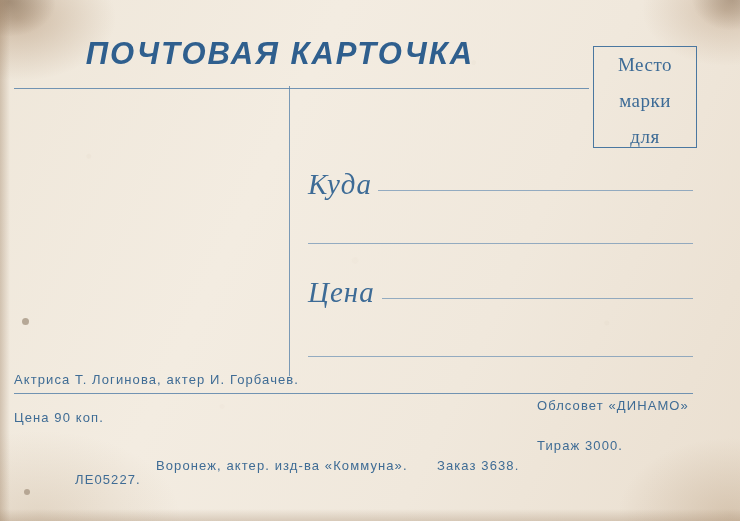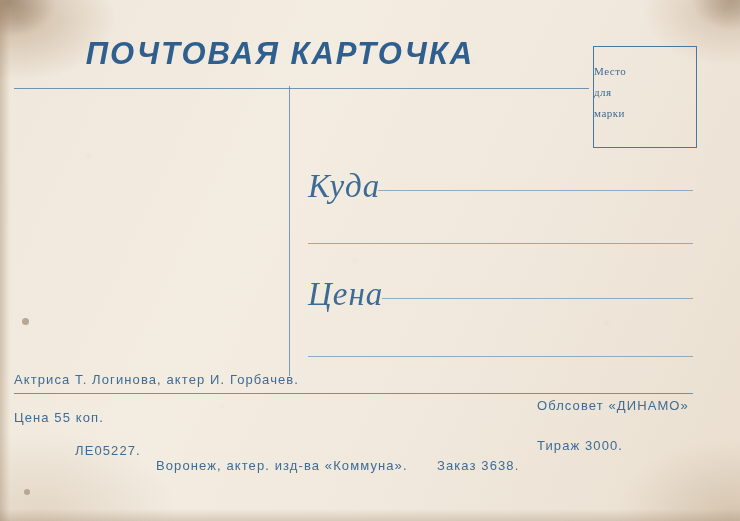--- a/index.html
+++ b/index.html
@@ -52,24 +52,23 @@
 
   
   #stamp-box {
     position: absolute;
     left: 593px;
     top: 46px;
     width: 104px;
     height: 102px;
     border: 1px solid #4a77a0;
     color: #3d6b96;
-    font-size: 11px;
-    text-align: left;
+    font-size: 19px;
+    text-align: center;
     line-height: 1.9;
-    padding-top: 14px;
     box-sizing: border-box;
   }
   #stamp-box div { letter-spacing: 0.5px; }
 
   
   .rule {
     position: absolute;
     height: 0;
     border-top: 1px solid #5b84aa;
     opacity: 0.85;
@@ -84,21 +83,21 @@
     width: 0;
     height: 290px;
     border-left: 1px solid #5b84aa;
     opacity: 0.8;
   }
 
   .script {
     position: absolute;
     font-family: "Liberation Serif", serif;
     font-style: italic;
-    font-size: 33px;
+    font-size: 29px;
     color: #3d6b96;
     letter-spacing: 1px;
     text-align: center;
   }
 
   .smalltext {
     position: absolute;
     font-family: Liberation Sans, sans-serif;
     font-size: 13px;
     color: #3f6c95;
@@ -143,43 +142,43 @@
 <body>
 
 <div id="card">
 
   <div id="grain"></div>
 
   <div id="title" class="ink">ПОЧТОВАЯ КАРТОЧКА</div>
 
   <div id="stamp-box">
     <div>Место</div>
+    <div>марки</div>
     <div>для</div>
-    <div>марки</div>
   </div>
 
   <div class="rule" style="left:14px; top:88px; width:575px;"></div>
 
   <div id="divider"></div>
 
   <div class="script" style="left:308px; top:168px;">Куда</div>
   <div class="rule thin" style="left:378px; top:190px; width:315px;"></div>
   <div class="rule thin" style="left:308px; top:243px; width:385px;"></div>
 
   <div class="script" style="left:308px; top:276px;">Цена</div>
   <div class="rule thin" style="left:382px; top:298px; width:311px;"></div>
   <div class="rule thin" style="left:308px; top:356px; width:385px;"></div>
 
   <div class="smalltext sp" style="left:14px; top:372px;">Актриса Т. Логинова, актер И. Горбачев.</div>
   <div class="rule" style="left:14px; top:393px; width:679px;"></div>
 
-  <div class="smalltext sp" style="left:14px; top:410px;">Цена 55 коп.</div>
+  <div class="smalltext sp" style="left:14px; top:410px;">Цена 90 коп.</div>
   <div class="smalltext sp" style="left:537px; top:398px;">Облсовет «ДИНАМО»</div>
 
-  <div class="smalltext sp" style="left:75px; top:443px;">ЛЕ05227.</div>
+  <div class="smalltext sp" style="left:75px; top:472px;">ЛЕ05227.</div>
   <div class="smalltext sp" style="left:156px; top:458px;">Воронеж, актер. изд-ва «Коммуна».</div>
   <div class="smalltext sp" style="left:437px; top:458px;">Заказ 3638.</div>
   <div class="smalltext sp" style="left:537px; top:438px;">Тираж 3000.</div>
 
   <div class="corner" id="corner-tl"></div>
   <div class="corner" id="corner-tr"></div>
   <div class="corner" id="edge-left"></div>
   <div class="corner" id="edge-bottom"></div>
   <div id="spot1"></div>
   <div id="spot2"></div>

